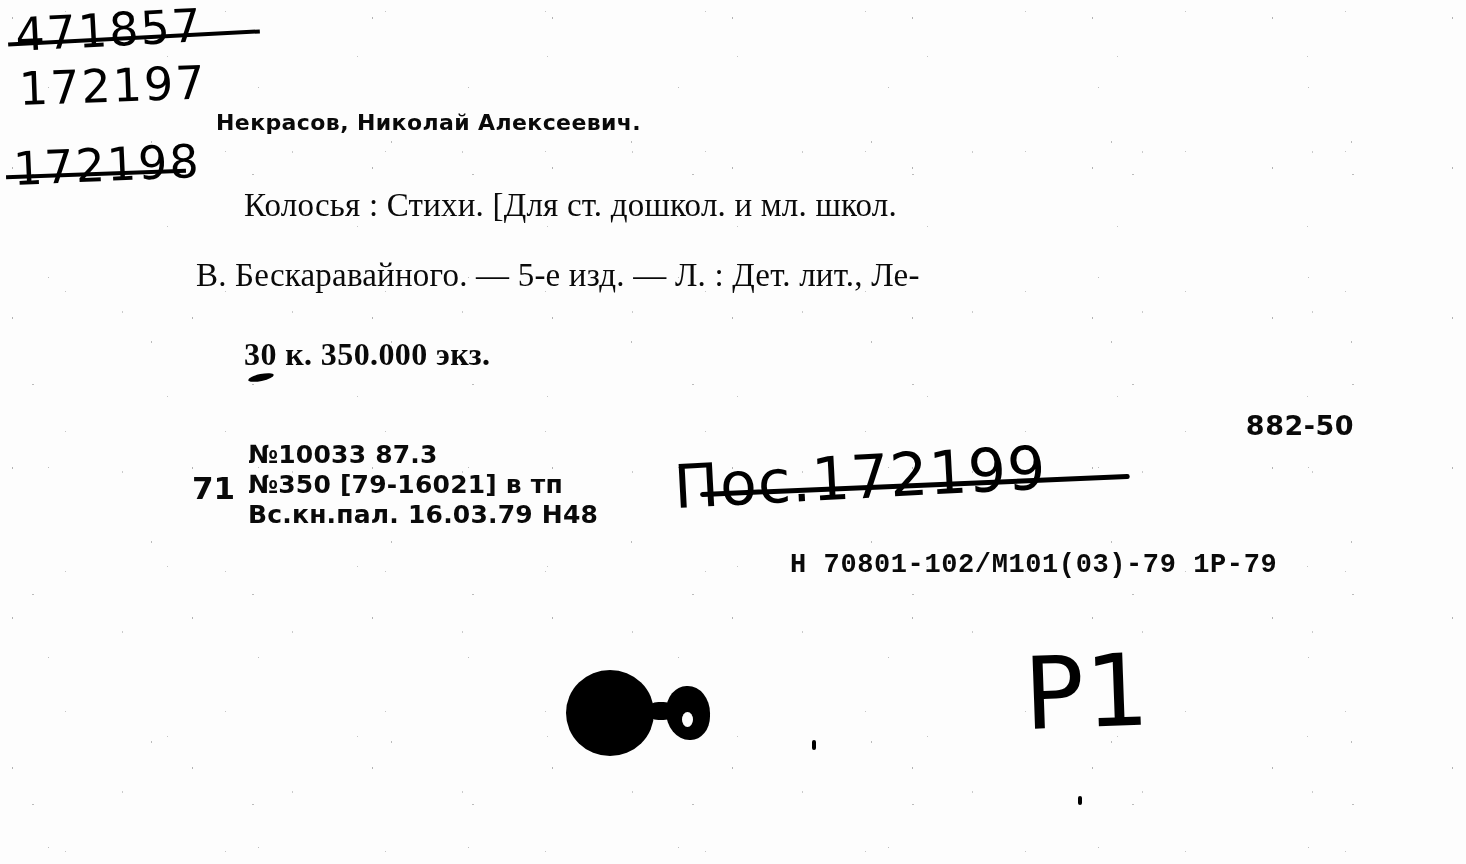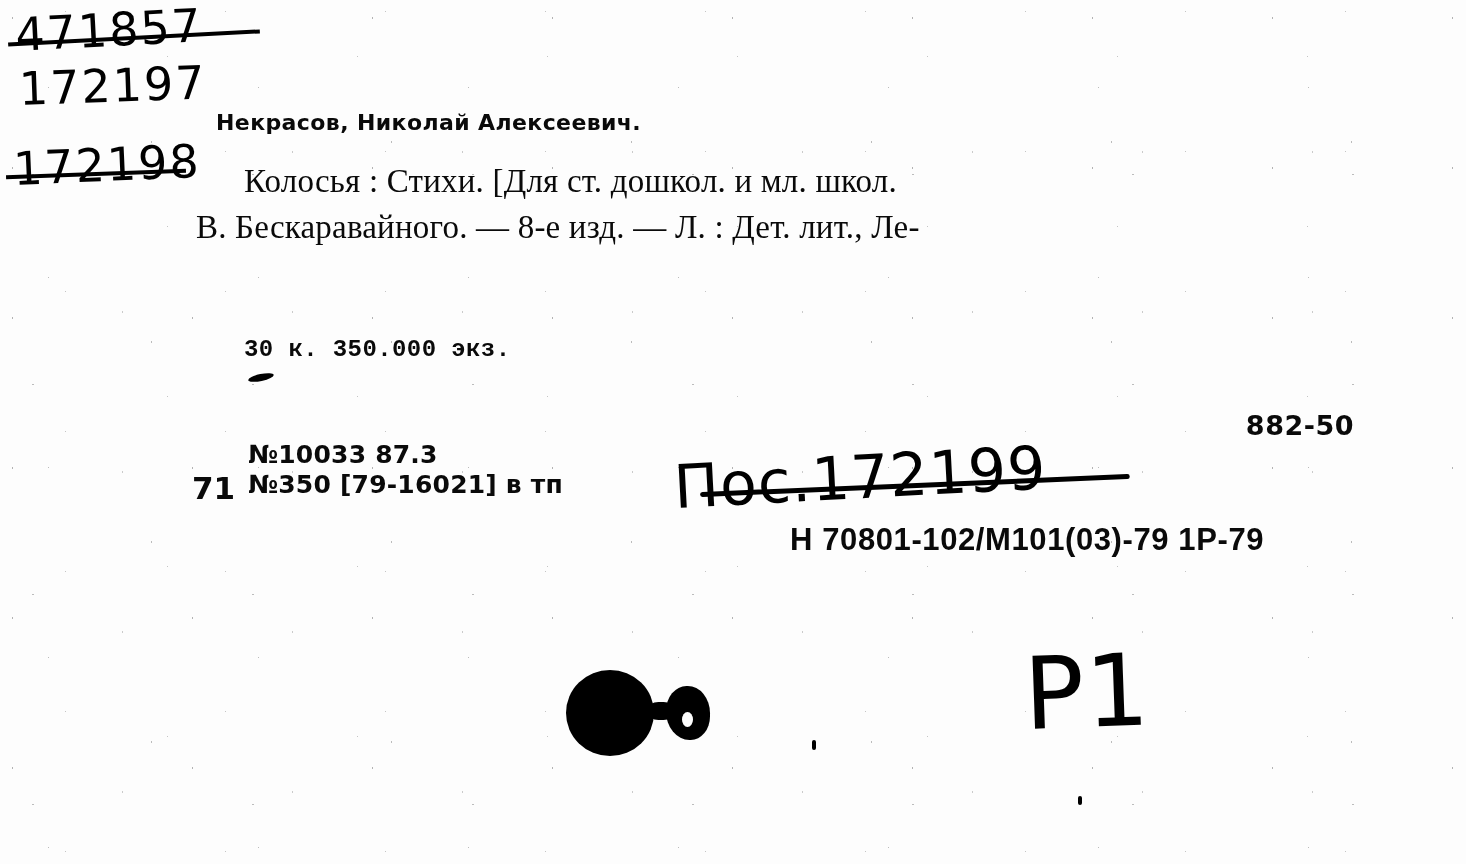--- a/index.html
+++ b/index.html
@@ -50,30 +50,30 @@
   }
   .body-block {
     position: absolute;
     left: 196px;
     top: 158px;
     width: 1190px;
     font-size: 33px;
     line-height: 46px;
     letter-spacing: 0.2px;
   }
-  .body-block .ln { white-space: nowrap; }
+  .body-block .ln { white-space: nowrap; margin-top: 24px; }
   .body-block .ln.first { text-indent: 48px; }
 
   .price-line {
     position: absolute;
     left: 244px;
     top: 336px;
-    font-family: Liberation Mono, monospace;
-    font-weight: bold;
-    font-size: 24px;
+    font-family: Liberation Serif, serif;
+    font-weight: bold;
+    font-size: 32px;
     letter-spacing: 0.4px;
     white-space: nowrap;
   }
 
   .udk {
     position: absolute;
     right: 112px;
     top: 410px;
     font-family: "DejaVu Sans", sans-serif;
     font-weight: bold;
@@ -97,24 +97,24 @@
     left: 192px;
     top: 470px;
     font-family: "DejaVu Sans", sans-serif;
     font-weight: bold;
     font-size: 31px;
   }
 
   .isbn-line {
     position: absolute;
     left: 790px;
-    top: 522px;
-    font-family: Liberation Sans, sans-serif;
-    font-weight: bold;
-    font-size: 31px;
+    top: 550px;
+    font-family: Liberation Mono, monospace;
+    font-weight: bold;
+    font-size: 27px;
     letter-spacing: 0.6px;
     white-space: nowrap;
   }
 
   
   .hand {
     position: absolute;
     font-family: "DejaVu Sans", sans-serif;
     color: #000;
     font-weight: 500;
@@ -225,32 +225,33 @@
 
   <div class="hand hw2">172197</div>
 
   <div class="hand hw3">172198</div>
   <div class="hw-strike s3"></div>
 
   <div class="hdr">Некрасов, Николай Алексеевич.</div>
 
   <div class="body-block">
     <div class="ln first">Колосья : Стихи. [Для ст. дошкол. и мл. школ.</div>
-    <div class="ln">В. Бескаравайного. — 8-е изд. — Л. : Дет. лит., Ле-</div>
+    <div class="ln">В. Бескаравайного. — 5-е изд. — Л. : Дет. лит., Ле-</div>
   </div>
 
   <div class="price-line">30 к.    350.000 экз.</div>
   <div class="tick"></div>
 
   <div class="udk">882-50</div>
 
   <div class="reg-num">71</div>
   <div class="reg-block">
     <div>№10033 87.3</div>
     <div>№350  [79-16021]  в тп</div>
+    <div>Вс.кн.пал. 16.03.79 Н48</div>
   </div>
 
   <div class="hand hw-pos">Пос.172199</div>
   <div class="hw-pos-underline"></div>
 
   <div class="isbn-line">Н  70801-102/М101(03)-79  1Р-79</div>
 
   <div class="blot-main"></div>
   <div class="blot-neck"></div>
   <div class="blot-small"></div>

